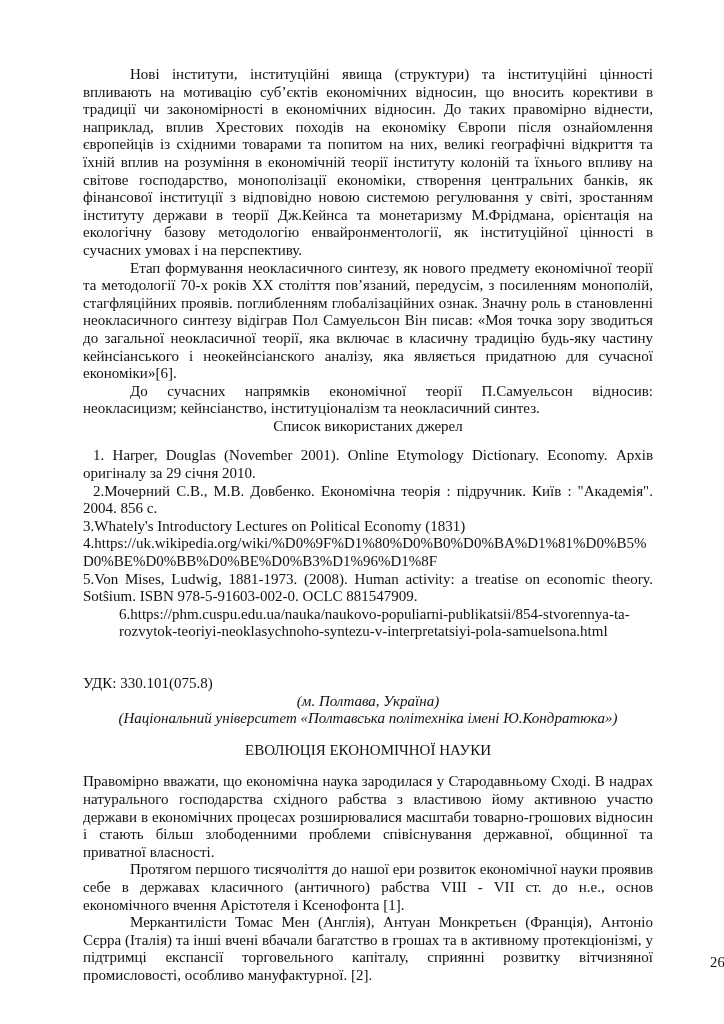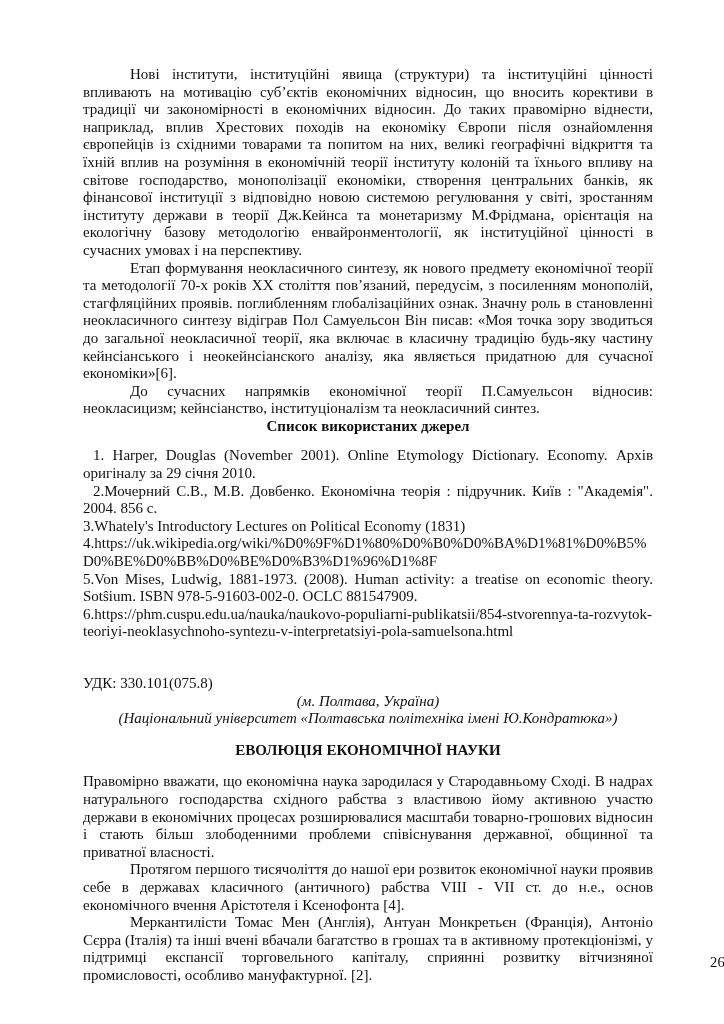--- a/index.html
+++ b/index.html
@@ -5,21 +5,21 @@
     html, body { margin: 0; padding: 0; background: #ffffff; }
     body { width: 724px; height: 1024px; overflow: hidden; position: relative; }
     .page {
       position: absolute; left: 83px; top: 66px; width: 570px;
       font-family: "Liberation Serif", "DejaVu Serif", serif;
       font-size: 15px; line-height: 17.6px; color: #111;
     }
     p { margin: 0; text-align: justify; }
     .indent { text-indent: 47px; }
     .center { text-align: center; }
-    .bold { font-weight: bold; }
+    .bold { font-weight: normal; }
     .italic { font-style: italic; }
     .refs p { text-align: justify; }
     .ref-indent { text-indent: 10px; }
     .ref-break { word-break: break-all; text-align: left; }
     .spacer-s { height: 12px; }
     .spacer-m { height: 34px; }
     .spacer-l { height: 14px; }
     .page-number {
       position: absolute; left: 8px; width: 724px; top: 954px; text-align: right;
       font-family: "Liberation Serif", "DejaVu Serif", serif; font-size: 14.6px; color: #111;
@@ -33,27 +33,27 @@
   <p class="indent">Етап формування неокласичного синтезу, як нового предмету економічної теорії та методології 70-х років XX століття пов’язаний, передусім, з посиленням монополій, стагфляційних проявів. поглибленням глобалізаційних ознак. Значну роль в становленні неокласичного синтезу відіграв Пол Самуельсон Він писав: «Моя точка зору зводиться до загальної неокласичної теорії, яка включає в класичну традицію будь-яку частину кейнсіанського і неокейнсіанского аналізу, яка являється придатною для сучасної економіки»[6].</p>
   <p class="indent">До сучасних напрямків економічної теорії П.Самуельсон відносив: неокласицизм; кейнсіанство, інституціоналізм та неокласичний синтез.</p>
   <p class="center bold">Список використаних джерел</p>
   <div class="spacer-s"></div>
   <div class="refs">
     <p class="ref-indent">1. Harper, Douglas (November 2001). Online Etymology Dictionary. Economy. Архів оригіналу за 29 січня 2010.</p>
     <p class="ref-indent">2.Мочерний С.В., М.В. Довбенко. Економічна теорія : підручник.  Київ : "Академія". 2004. 856 с.</p>
     <p>3.Whately's Introductory Lectures on Political Economy (1831)</p>
     <p class="ref-break">4.https://uk.wikipedia.org/wiki/%D0%9F%D1%80%D0%B0%D0%BA%D1%81%D0%B5%D0%BE%D0%BB%D0%BE%D0%B3%D1%96%D1%8F</p>
     <p>5.Von Mises, Ludwig, 1881-1973. (2008). Human activity: a treatise on economic theory. Sotŝium. ISBN 978-5-91603-002-0. OCLC 881547909.</p>
-    <p class="ref-break" style="word-break: normal; overflow-wrap: anywhere;">6.https://phm.cuspu.edu.ua/nauka/naukovo-populiarni-publikatsii/854-stvorennya-ta-rozvytok-teoriyi-neoklasychnoho-syntezu-v-interpretatsiyi-pola-samuelsona.html</p>
+    <p class="ref-break" style="word-break: normal; overflow-wrap: anywhere; margin-left: 36px;">6.https://phm.cuspu.edu.ua/nauka/naukovo-populiarni-publikatsii/854-stvorennya-ta-rozvytok-teoriyi-neoklasychnoho-syntezu-v-interpretatsiyi-pola-samuelsona.html</p>
   </div>
   <div class="spacer-m"></div>
   <p style="text-align:left">УДК: 330.101(075.8)</p>
   <p class="center italic">(м. Полтава, Україна)</p>
   <p class="center italic">(Національний університет «Полтавська політехніка імені Ю.Кондратюка»)</p>
   <div class="spacer-l"></div>
   <p class="center bold">ЕВОЛЮЦІЯ ЕКОНОМІЧНОЇ НАУКИ</p>
   <div class="spacer-l"></div>
   <p>Правомірно вважати, що економічна наука зародилася  у Стародавньому Сході. В надрах натурального господарства східного рабства з властивою йому активною участю держави в економічних процесах розширювалися масштаби товарно-грошових відносин і стають більш злободенними проблеми співіснування державної, общинної та приватної власності.</p>
-  <p class="indent">Протягом першого тисячоліття до нашої ери розвиток економічної науки проявив себе в державах класичного (античного) рабства VIII - VII ст. до  н.е., основ економічного вчення Арістотеля і Ксенофонта [4].</p>
+  <p class="indent">Протягом першого тисячоліття до нашої ери розвиток економічної науки проявив себе в державах класичного (античного) рабства VIII - VII ст. до  н.е., основ економічного вчення Арістотеля і Ксенофонта [1].</p>
   <p class="indent">Меркантилісти Томас Мен (Англія), Антуан Монкретьєн  (Франція), Антоніо Сєрра (Італія)  та інші вчені вбачали багатство в грошах та в активному протекціонізмі, у підтримці експансії торговельного капіталу, сприянні розвитку вітчизняної промисловості, особливо мануфактурної. [2].</p>
 </div>
 
 <div class="page-number">269</div>
 
 </body></html>

